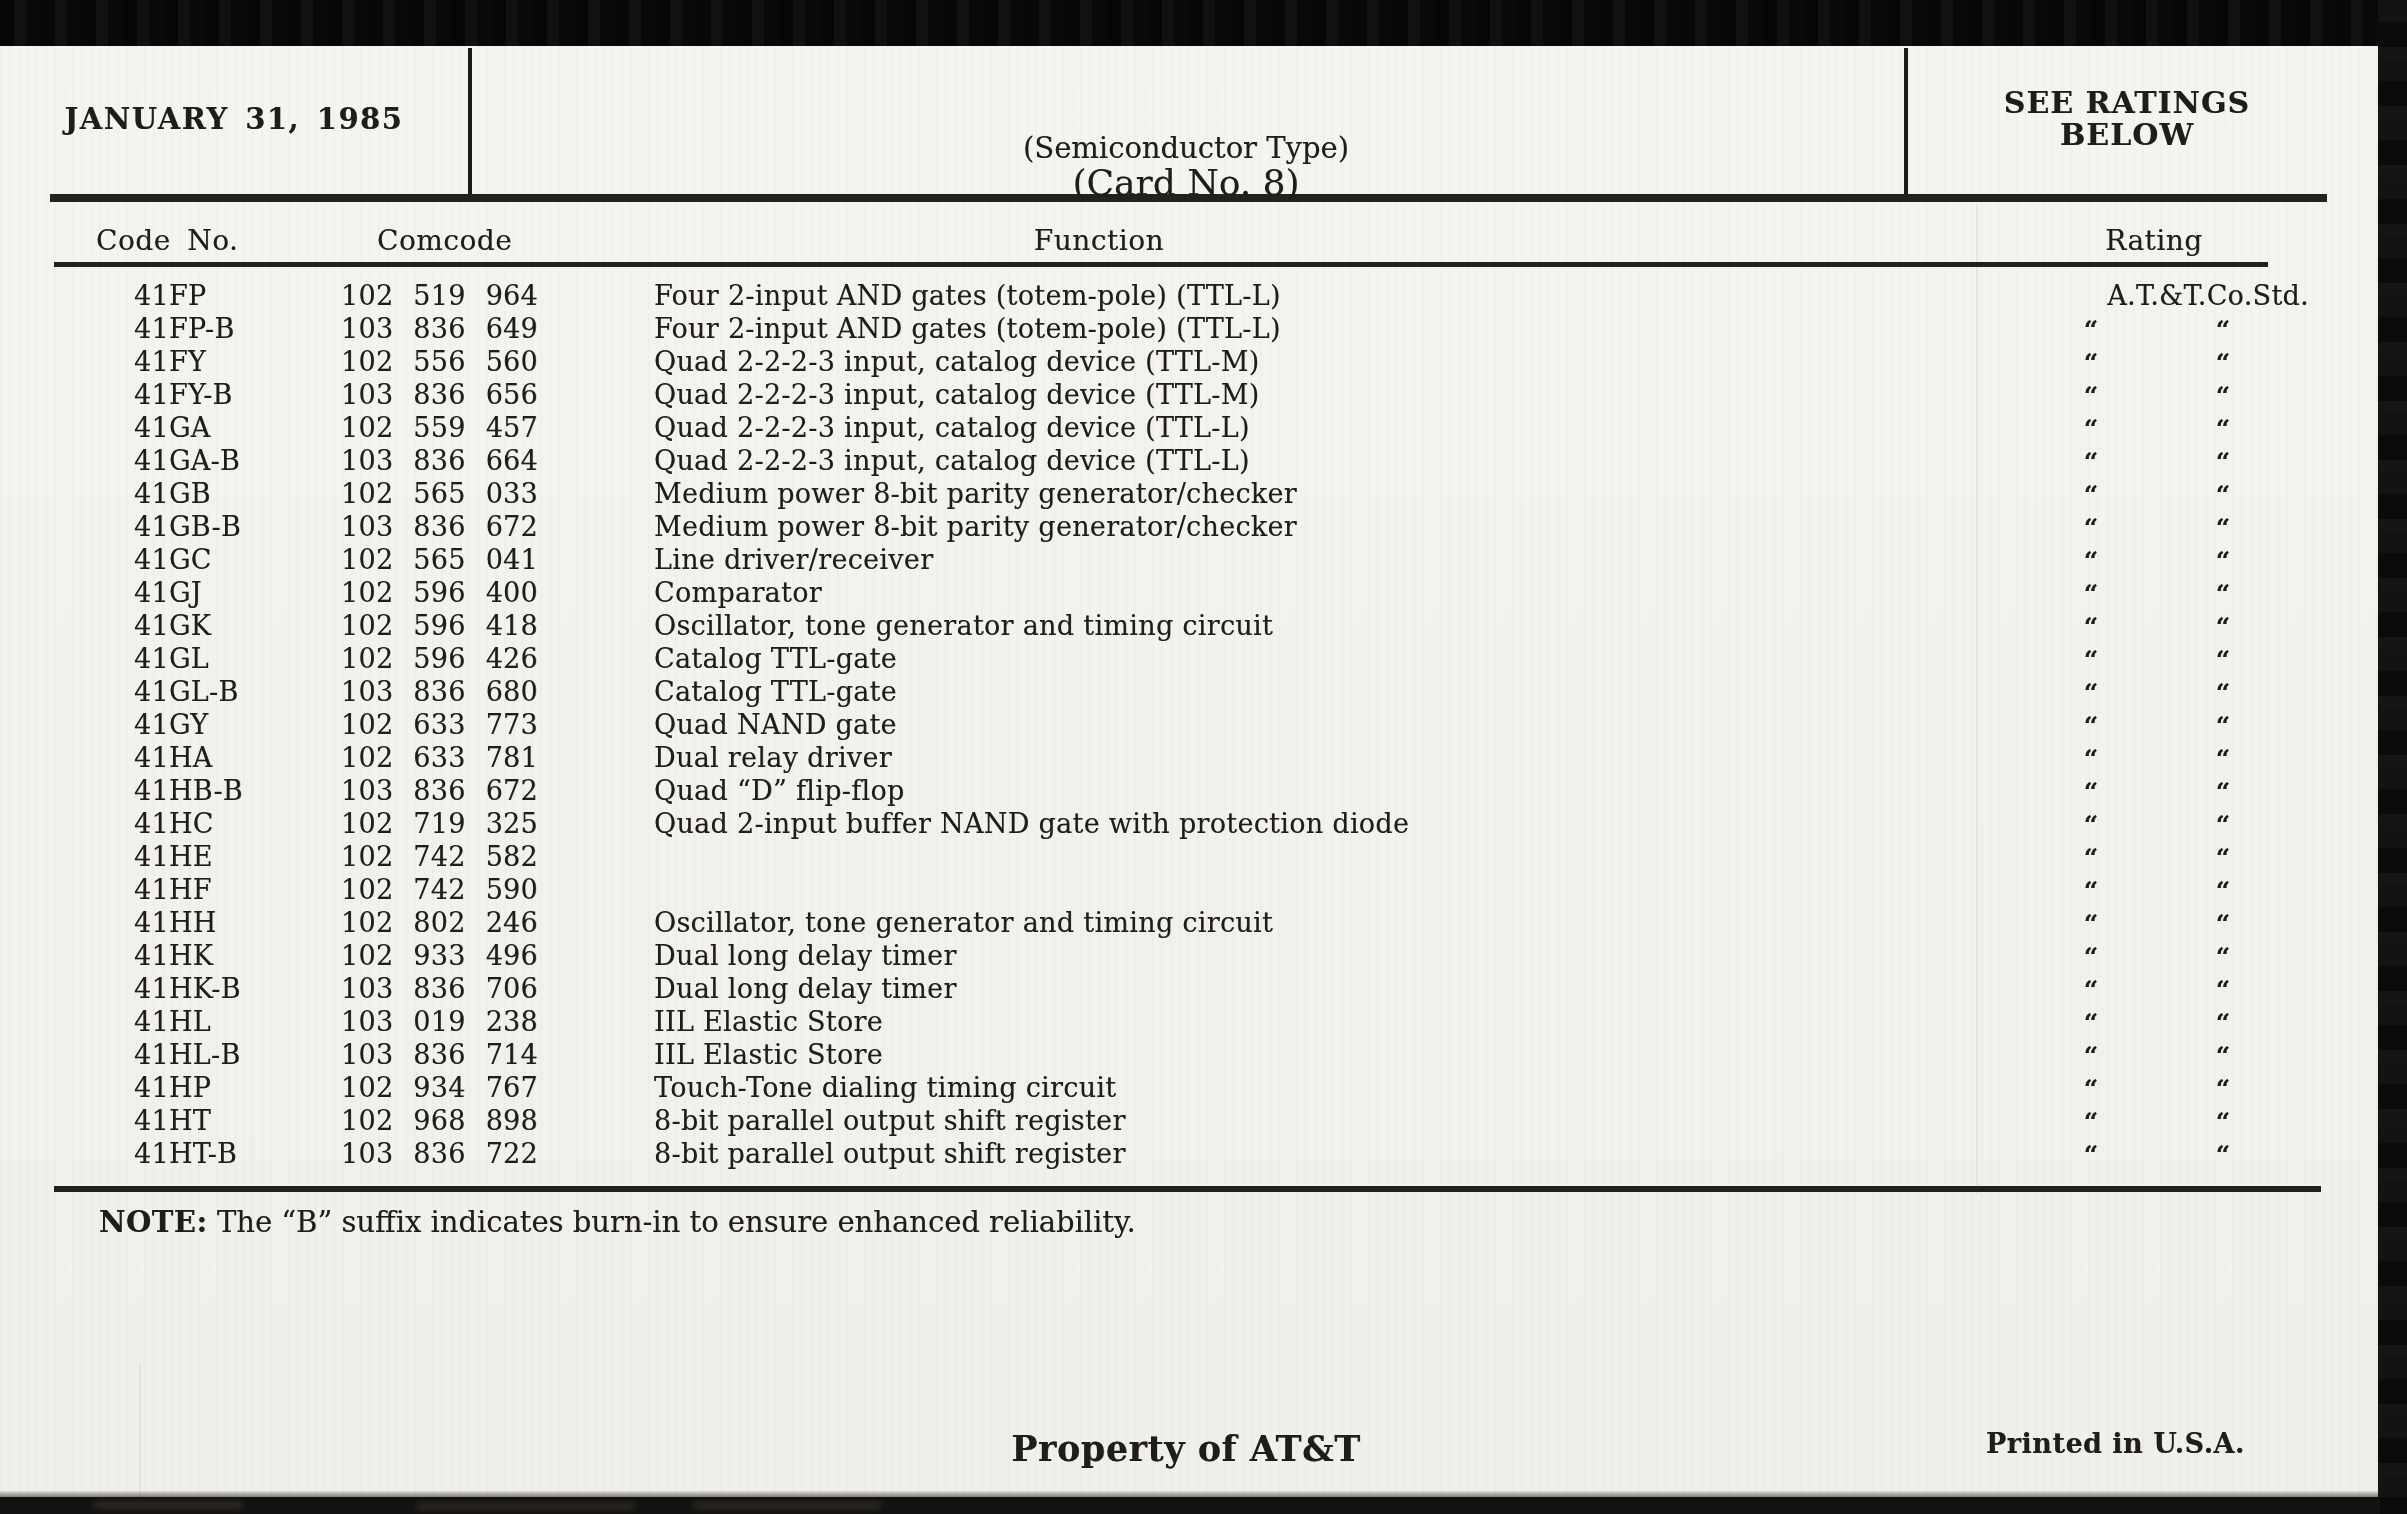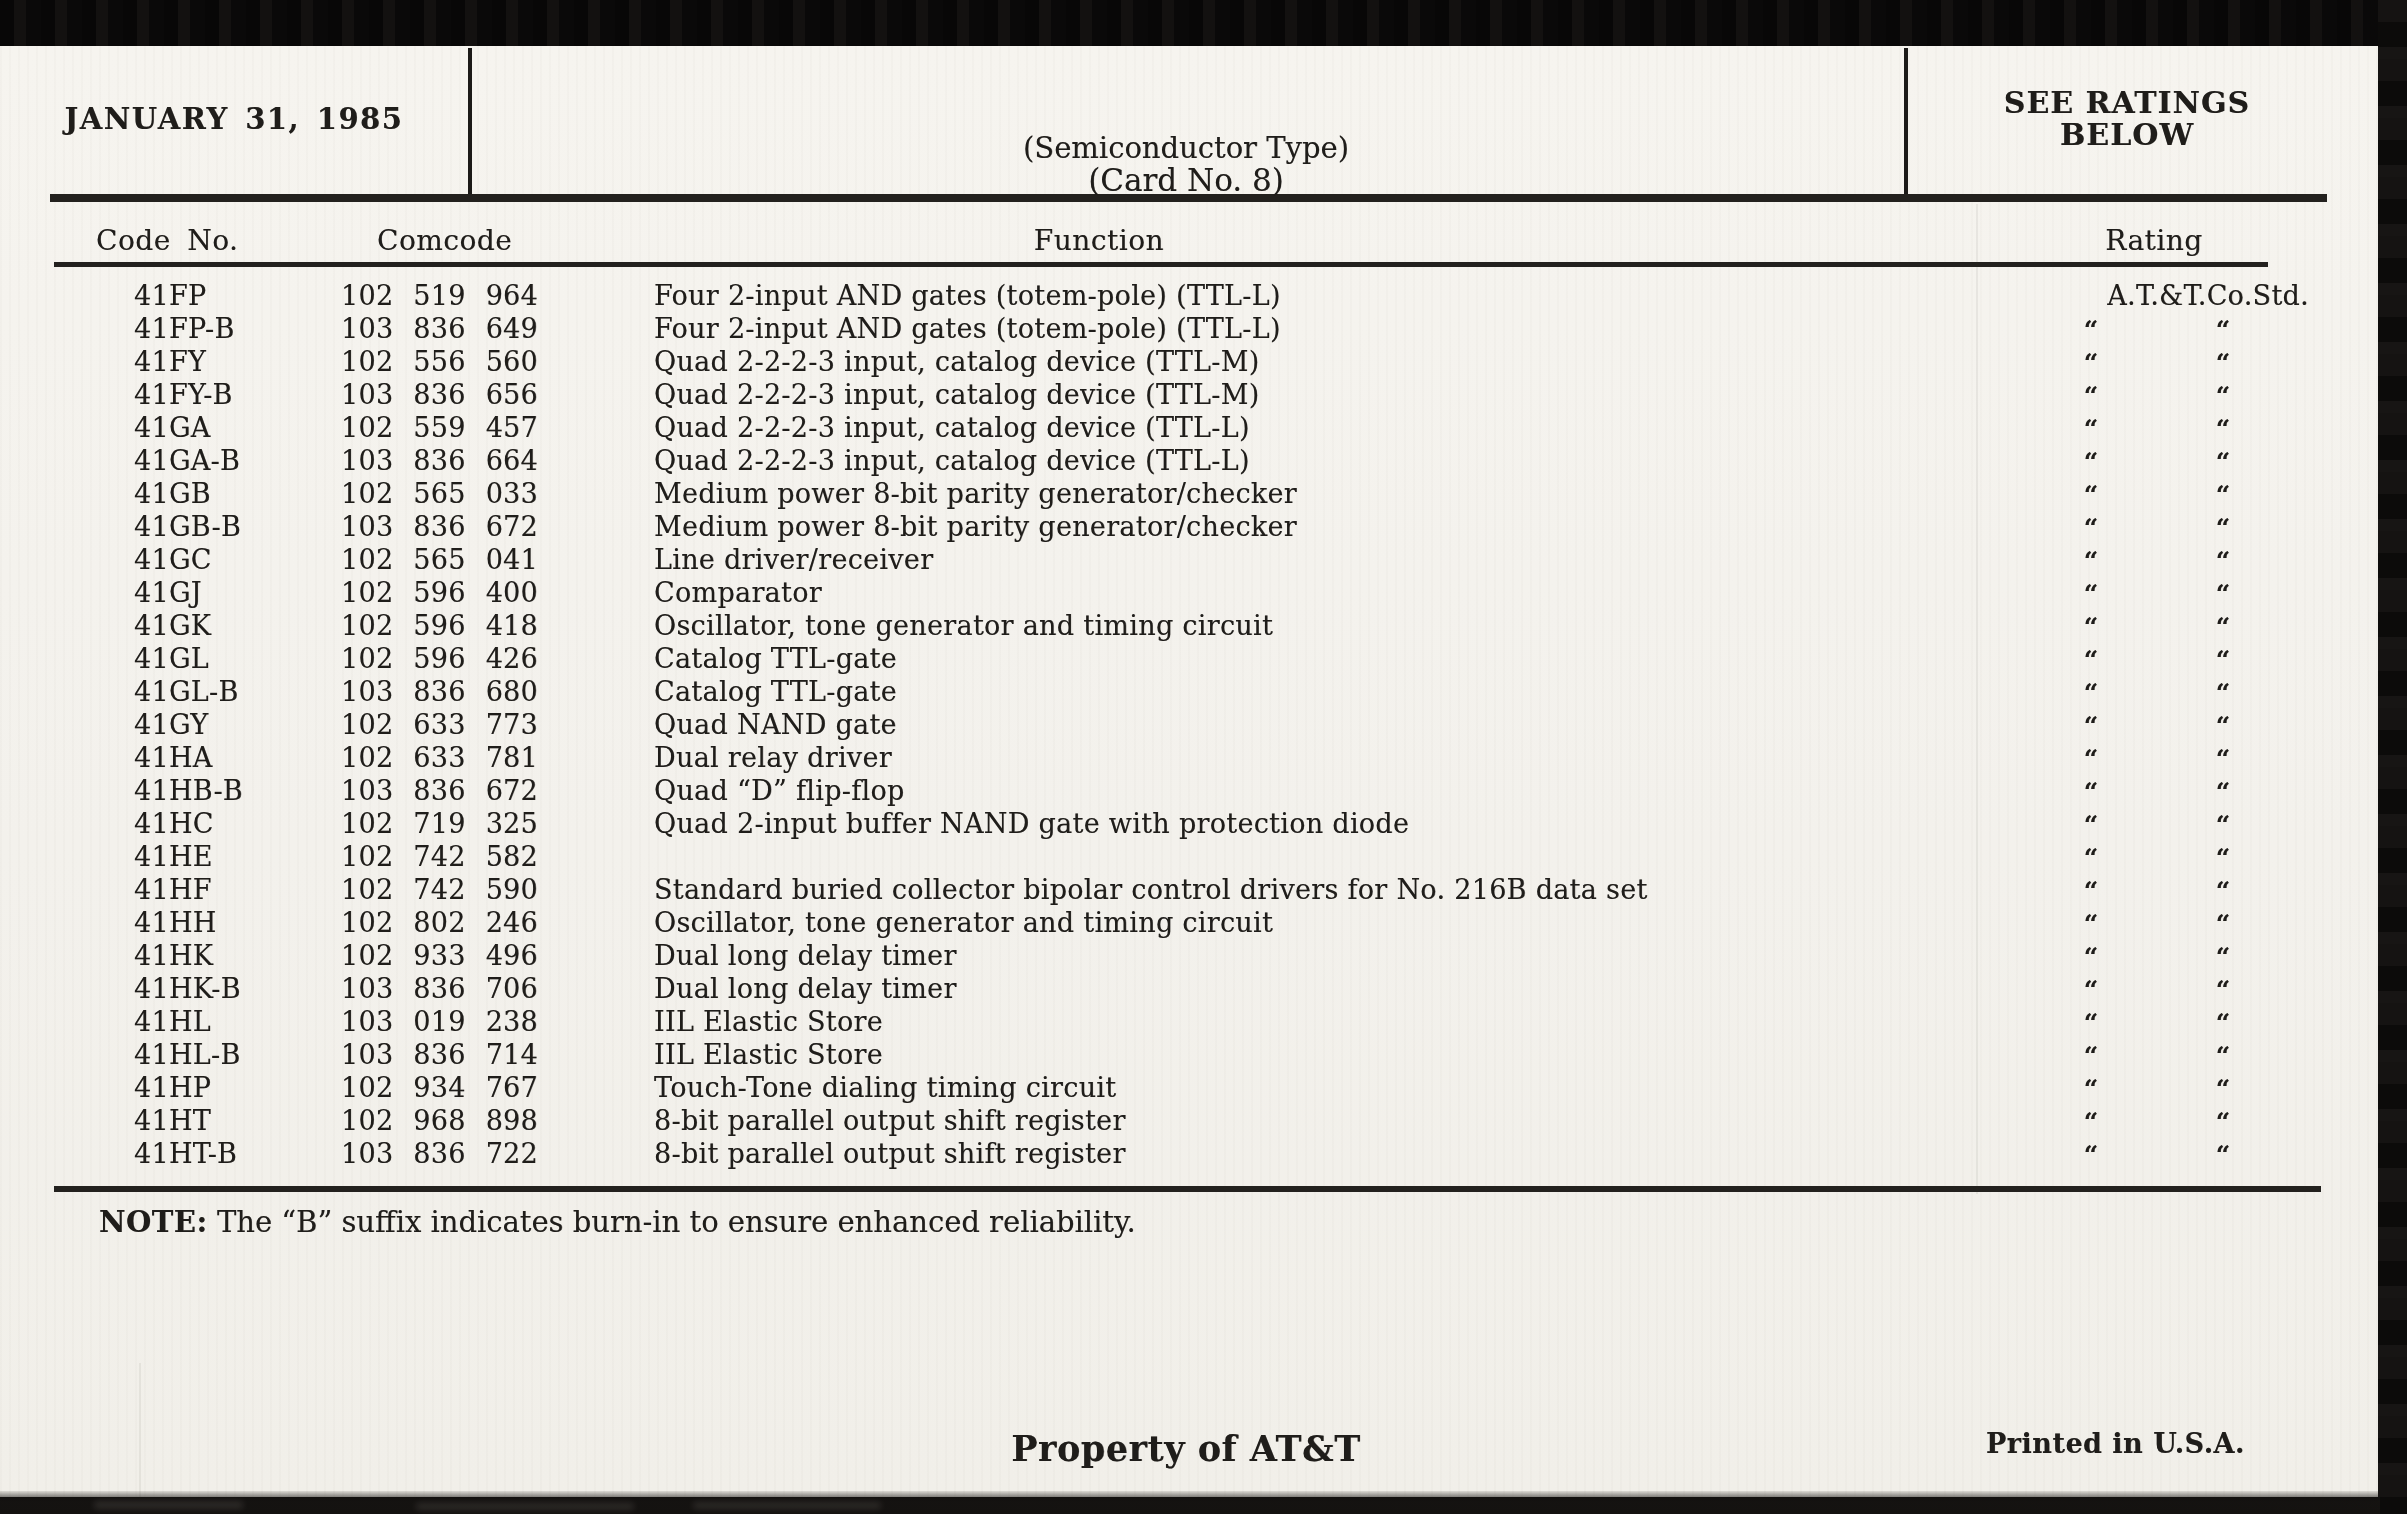--- a/index.html
+++ b/index.html
@@ -25,21 +25,21 @@
 
   
   .vline{position:absolute;width:4px;background:#1c1a18;}
   .hline{position:absolute;background:#23211e;}
   .crease{position:absolute;width:2px;background:rgba(60,55,48,0.07);}
 
   
   #date{left:234px;top:56px;transform:translateX(-50%);font-size:29px;font-weight:bold;letter-spacing:1.5px;word-spacing:5px;}
   #title{left:1186px;top:33px;transform:translateX(-50%);font-size:42px;font-weight:bold;letter-spacing:1px;}
   #sub1{left:1186px;top:85px;transform:translateX(-50%);font-size:29px;}
-  #sub2{left:1186px;top:116px;transform:translateX(-50%);font-size:31px;text-align:right;}
+  #sub2{left:1186px;top:116px;transform:translateX(-50%);font-size:36px;text-align:right;}
   #see1{left:2127px;top:39px;transform:translateX(-50%);font-size:30px;font-weight:bold;letter-spacing:1px;}
   #see2{left:2127px;top:71px;transform:translateX(-50%);font-size:30px;font-weight:bold;letter-spacing:1px;}
 
   
   .colhead{top:178px;font-size:28px;letter-spacing:0.5px;}
   #h-code{left:96px;word-spacing:7px;}
   #h-comcode{left:377px;}
   #h-func{left:1099px;transform:translateX(-50%);}
   #h-rating{left:2154px;transform:translateX(-50%);}
 
@@ -223,21 +223,20 @@
   <div class="row">
     <span class="cell code">41HE</span>
     <span class="cell comcode">102 742 582</span>
     <span class="cell ditto d1">“</span>
           <span class="cell ditto d2">“</span>
   </div>
 
   <div class="row">
     <span class="cell code">41HF</span>
     <span class="cell comcode">102 742 590</span>
-    <span class="cell func">Standard buried collector bipolar control drivers for No. 216B data set</span>
     <span class="cell ditto d1">“</span>
           <span class="cell ditto d2">“</span>
   </div>
 
   <div class="row">
     <span class="cell code">41HH</span>
     <span class="cell comcode">102 802 246</span>
     <span class="cell func">Oscillator, tone generator and timing circuit</span>
     <span class="cell ditto d1">“</span>
           <span class="cell ditto d2">“</span>

